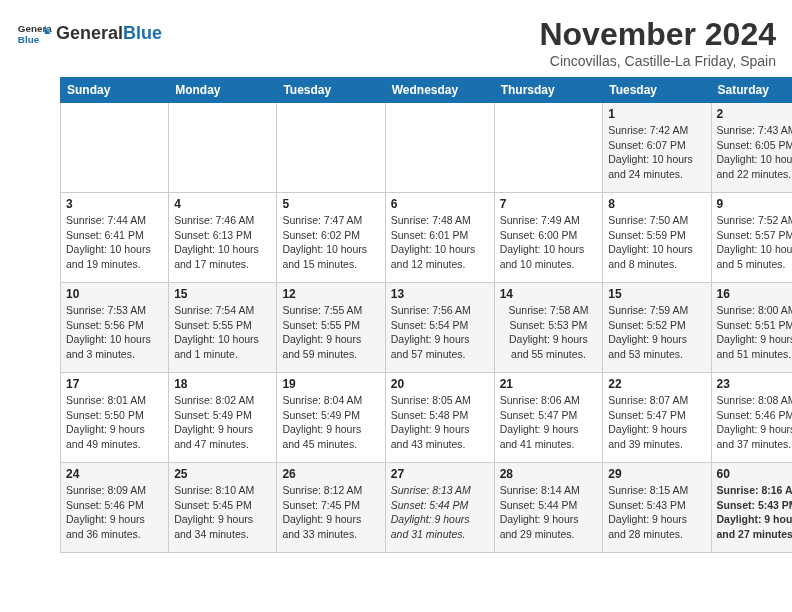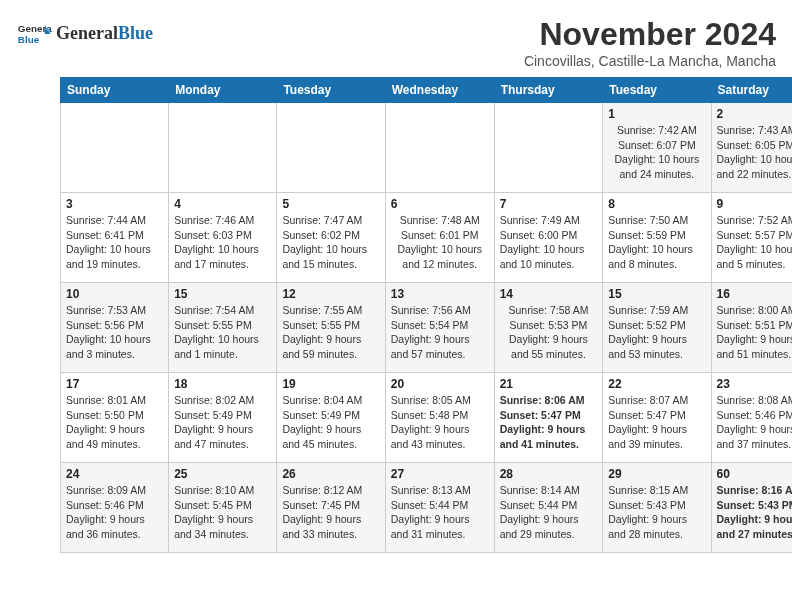--- a/index.html
+++ b/index.html
@@ -19,21 +19,20 @@
     .logo {
       display: flex;
       align-items: center;
       gap: 4px;
     }
     .logo-text {
       font-size: 18px;
       font-weight: bold;
       color: #333;
       line-height: 1.1;
-      font-family: Liberation Serif, serif;
     }
     .logo-text .blue { color: #1a6fae; }
     .logo-icon {
       width: 36px;
       height: 36px;
     }
     .title-block {
       text-align: right;
     }
     .month-title {
@@ -100,21 +99,21 @@
       <polygon points="32,14 38,14 38,20" fill="#4fa3d1"></polygon>
     </svg>
     <div>
       <div class="logo-text">
         <span>General</span><span class="blue">Blue</span>
       </div>
     </div>
   </div>
   <div class="title-block">
     <div class="month-title">November 2024</div>
-    <div class="location">Cincovillas, Castille-La Mancha, Mancha</div>
+    <div class="location">Cincovillas, Castille-La Friday, Spain</div>
   </div>
 </div>
 
 <table class="calendar">
   <thead>
     <tr>
     <th>Sunday</th>
         <th>Monday</th>
         <th>Tuesday</th>
         <th>Wednesday</th>
@@ -125,53 +124,53 @@
   </thead>
   <tbody id="calendar-body">
   <tr>
         <td class="empty-cell"></td>
         <td class="empty-cell"></td>
         <td class="empty-cell"></td>
         <td class="empty-cell"></td>
         <td class="empty-cell"></td>
         <td>
           <span class="day-num">1</span>
-          <div class="day-info" style="white-space: pre-line; text-align: center;">Sunrise: 7:42 AM
+          <div class="day-info" style="white-space: pre-line;">Sunrise: 7:42 AM
 Sunset: 6:07 PM
 Daylight: 10 hours and 24 minutes.</div>
         </td>
         <td>
           <span class="day-num">2</span>
           <div class="day-info" style="white-space: pre-line;">Sunrise: 7:43 AM
 Sunset: 6:05 PM
 Daylight: 10 hours and 22 minutes.</div>
         </td>
       </tr>
       <tr>
         <td>
           <span class="day-num">3</span>
           <div class="day-info" style="white-space: pre-line;">Sunrise: 7:44 AM
 Sunset: 6:41 PM
 Daylight: 10 hours and 19 minutes.</div>
         </td>
         <td>
           <span class="day-num">4</span>
           <div class="day-info" style="white-space: pre-line;">Sunrise: 7:46 AM
-Sunset: 6:03 PM
+Sunset: 6:13 PM
 Daylight: 10 hours and 17 minutes.</div>
         </td>
         <td>
           <span class="day-num">5</span>
           <div class="day-info" style="white-space: pre-line;">Sunrise: 7:47 AM
 Sunset: 6:02 PM
 Daylight: 10 hours and 15 minutes.</div>
         </td>
         <td>
           <span class="day-num">6</span>
-          <div class="day-info" style="white-space: pre-line; text-align: center;">Sunrise: 7:48 AM
+          <div class="day-info" style="white-space: pre-line;">Sunrise: 7:48 AM
 Sunset: 6:01 PM
 Daylight: 10 hours and 12 minutes.</div>
         </td>
         <td>
           <span class="day-num">7</span>
           <div class="day-info" style="white-space: pre-line;">Sunrise: 7:49 AM
 Sunset: 6:00 PM
 Daylight: 10 hours and 10 minutes.</div>
         </td>
         <td>
@@ -251,21 +250,21 @@
 Daylight: 9 hours and 45 minutes.</div>
         </td>
         <td>
           <span class="day-num">20</span>
           <div class="day-info" style="white-space: pre-line;">Sunrise: 8:05 AM
 Sunset: 5:48 PM
 Daylight: 9 hours and 43 minutes.</div>
         </td>
         <td>
           <span class="day-num">21</span>
-          <div class="day-info" style="white-space: pre-line; font-weight: bold;">Sunrise: 8:06 AM
+          <div class="day-info" style="white-space: pre-line;">Sunrise: 8:06 AM
 Sunset: 5:47 PM
 Daylight: 9 hours and 41 minutes.</div>
         </td>
         <td>
           <span class="day-num">22</span>
           <div class="day-info" style="white-space: pre-line;">Sunrise: 8:07 AM
 Sunset: 5:47 PM
 Daylight: 9 hours and 39 minutes.</div>
         </td>
         <td>
@@ -289,21 +288,21 @@
 Daylight: 9 hours and 34 minutes.</div>
         </td>
         <td>
           <span class="day-num">26</span>
           <div class="day-info" style="white-space: pre-line;">Sunrise: 8:12 AM
 Sunset: 7:45 PM
 Daylight: 9 hours and 33 minutes.</div>
         </td>
         <td>
           <span class="day-num">27</span>
-          <div class="day-info" style="white-space: pre-line;">Sunrise: 8:13 AM
+          <div class="day-info" style="white-space: pre-line; font-style: italic;">Sunrise: 8:13 AM
 Sunset: 5:44 PM
 Daylight: 9 hours and 31 minutes.</div>
         </td>
         <td>
           <span class="day-num">28</span>
           <div class="day-info" style="white-space: pre-line;">Sunrise: 8:14 AM
 Sunset: 5:44 PM
 Daylight: 9 hours and 29 minutes.</div>
         </td>
         <td>

